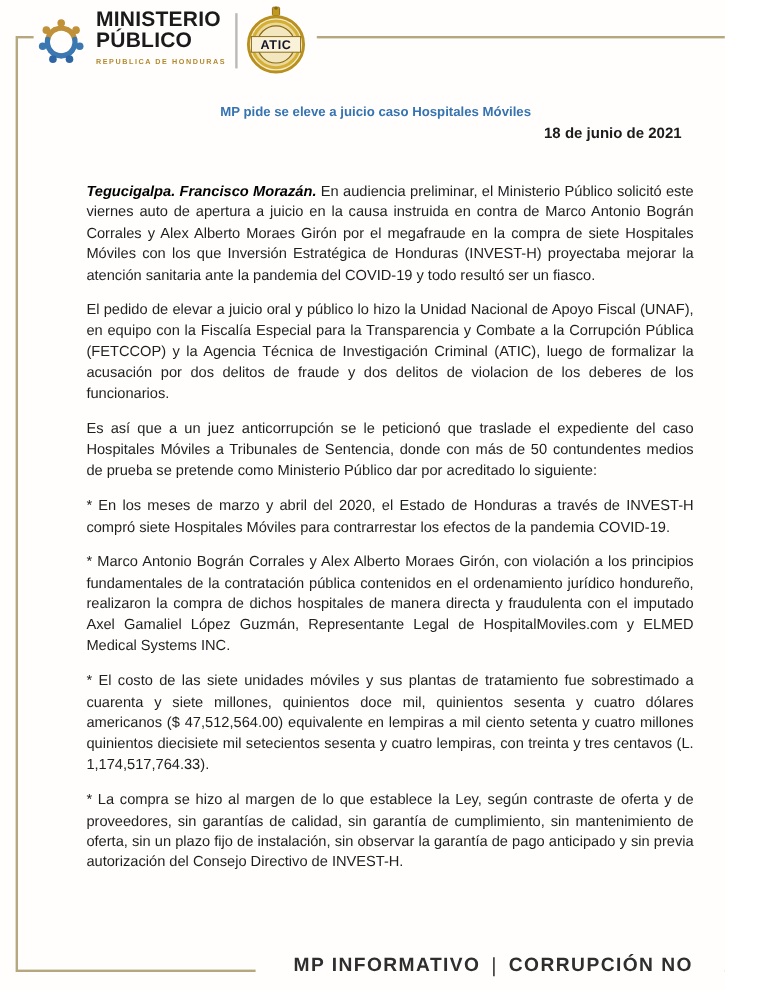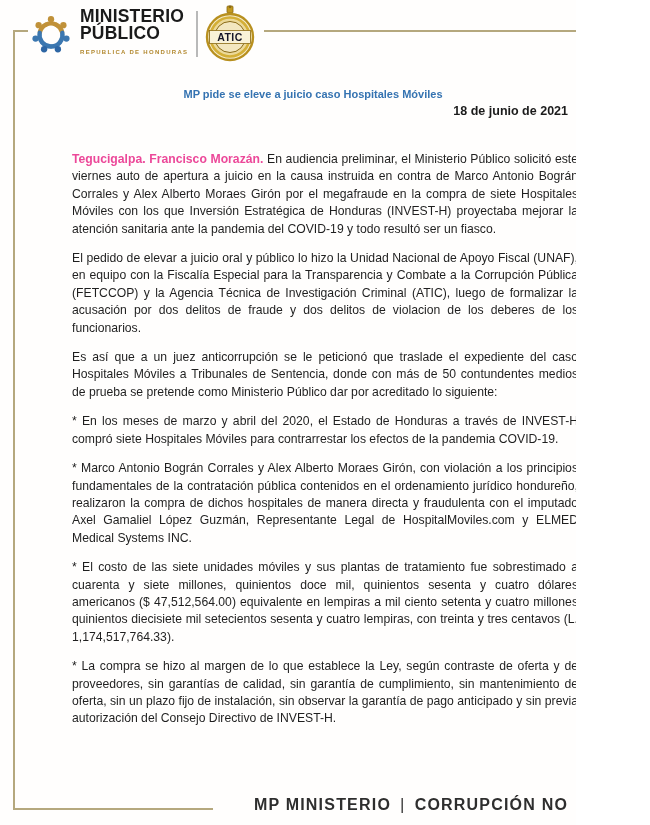--- a/index.html
+++ b/index.html
@@ -2,20 +2,21 @@
 <html><head>
 <meta charset="utf-8">
 <style>
   html,body{margin:0;padding:0;background:#ffffff;}
   .page{
     position:relative;
     width:576px;height:825px;
     background:#fffefd;
     font-family:"Liberation Sans", sans-serif;
     overflow:hidden;
+    padding-left:28px;
   }
   .frame{
     position:absolute;
     left:13px;top:30px;
     width:616px;height:776px;
     border:2px solid #b5a87e;
     z-index:1;
   }
   
   .header{
@@ -53,21 +54,21 @@
     text-align:right;
     font-size:12.5px;font-weight:700;color:#1b1b1b;
   }
   .article{margin-top:33px;}
   .article p{
     margin:0 0 12px 0;
     font-size:12.2px;line-height:17.4px;
     text-align:justify;
     color:#1f1f1f;
   }
-  .article p b{color:#ec4899;}
+  .article p b{color:#000000;font-style:italic;}
   
   .footer{
     position:absolute;left:213px;top:788px;
     width:396px;height:34px;
     background:#fffefd;z-index:2;
     display:flex;align-items:center;justify-content:center;
     font-size:16px;font-weight:700;letter-spacing:1.2px;color:#2e2e2e;
     white-space:nowrap;
   }
   .footer .sep{font-weight:400;color:#3a3a3a;margin:0 9px;font-size:17px;}
@@ -130,18 +131,18 @@
       <p>El pedido de elevar a juicio oral y público lo hizo la Unidad Nacional de Apoyo Fiscal (UNAF), en equipo con la Fiscalía Especial para la Transparencia y Combate a la Corrupción Pública (FETCCOP) y la Agencia Técnica de Investigación Criminal (ATIC), luego de formalizar la acusación por dos delitos de fraude y dos delitos de violacion de los deberes de los funcionarios.</p>
       <p>Es así que a un juez anticorrupción se le peticionó que traslade el expediente del caso Hospitales Móviles a Tribunales de Sentencia, donde con más de 50 contundentes medios de prueba se pretende como Ministerio Público dar por acreditado lo siguiente:</p>
       <p>* En los meses de marzo y abril del 2020, el Estado de Honduras a través de INVEST-H compró siete Hospitales Móviles para contrarrestar los efectos de la pandemia COVID-19.</p>
       <p>* Marco Antonio Bográn Corrales y Alex Alberto Moraes Girón, con violación a los principios fundamentales de la contratación pública contenidos en el ordenamiento jurídico hondureño, realizaron la compra de dichos hospitales de manera directa y fraudulenta con el imputado Axel Gamaliel López Guzmán, Representante Legal de HospitalMoviles.com y ELMED Medical Systems INC.</p>
       <p>* El costo de las siete unidades móviles y sus plantas de tratamiento fue sobrestimado a cuarenta y siete millones, quinientos doce mil, quinientos sesenta y cuatro dólares americanos ($ 47,512,564.00) equivalente en lempiras a mil ciento setenta y cuatro millones quinientos diecisiete mil setecientos sesenta y cuatro lempiras, con treinta y tres centavos (L. 1,174,517,764.33).</p>
       <p>* La compra se hizo al margen de lo que establece la Ley, según contraste de oferta y de proveedores, sin garantías de calidad, sin garantía de cumplimiento, sin mantenimiento de oferta, sin un plazo fijo de instalación, sin observar la garantía de pago anticipado y sin previa autorización del Consejo Directivo de INVEST-H.</p>
     </div>
   </div>
 
   <div class="footer">
-    <span>MP MINISTERIO</span>
+    <span>MP INFORMATIVO</span>
     <span class="sep">|</span>
     <span>CORRUPCIÓN NO</span>
   </div>
 
 </div>
 
 </body></html>

